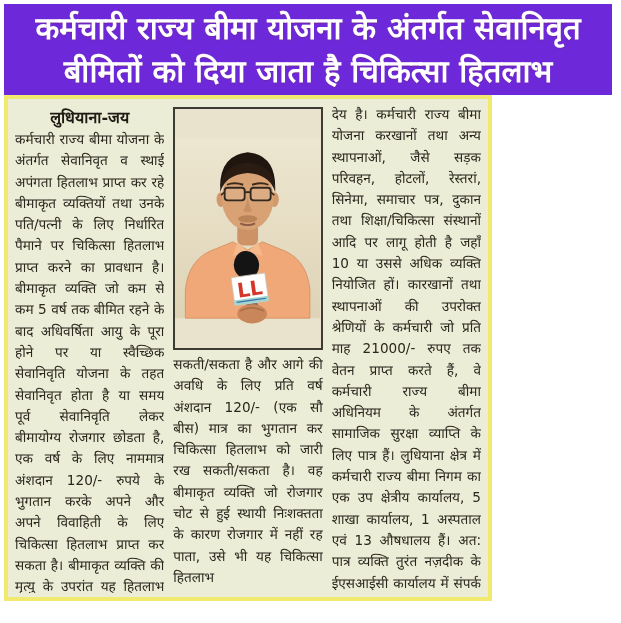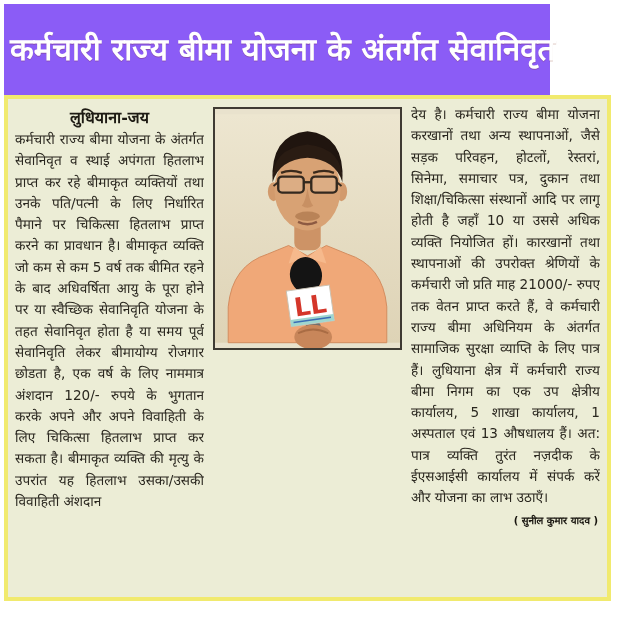--- a/index.html
+++ b/index.html
@@ -9,37 +9,37 @@
     width:621px; height:623px;
     overflow:hidden;
   }
   .page {
     position:relative;
     width:621px; height:623px;
     background:#ffffff;
   }
   .headline-band {
     position:absolute; left:4px; top:4px;
-    width:546px; height:91px;
-    background:#8b5cf6;
+    width:608px; height:91px;
+    background:#6d28d9;
     color:#ffffff;
     text-align:center;
     display:flex; flex-direction:column; justify-content:center;
     padding:2px 6px;
   }
   .headline-band .hl {
     font-weight:bold;
     font-size:31px;
     line-height:43px;
     white-space:nowrap;
     text-shadow:0 1px 0 rgba(120,30,0,0.25);
   }
   .content {
     position:absolute; left:4px; top:95px;
-    width:607px; height:506px;
+    width:488px; height:506px;
     background:#ecedd6;
     border:4px solid #f1ea6e;
     display:flex;
     gap:9px;
     padding:5px 7px 4px 7px;
     overflow:hidden;
   }
   .col {
     flex:1 1 0;
     font-size:13.6px;
@@ -74,20 +74,21 @@
     padding-right:2px;
   }
 </style>
 </head>
 <body>
 
 <div class="page">
 
   <div class="headline-band">
     <div class="hl">कर्मचारी राज्य बीमा योजना के अंतर्गत सेवानिवृत</div>
+    <div class="hl">बीमितों को दिया जाता है चिकित्सा हितलाभ</div>
   </div>
 
   <div class="content">
 
     <div class="col">
       <div class="col-heading">लुधियाना-जय</div>
       <span>कर्मचारी राज्य बीमा योजना के अंतर्गत सेवानिवृत व स्थाई अपंगता हितलाभ प्राप्त कर रहे बीमाकृत व्यक्तियों तथा उनके पति/पत्नी के लिए निर्धारित पैमाने पर चिकित्सा हितलाभ प्राप्त करने का प्रावधान है। बीमाकृत व्यक्ति जो कम से कम 5 वर्ष तक बीमित रहने के बाद अधिवर्षिता आयु के पूरा होने पर या स्वैच्छिक सेवानिवृति योजना के तहत सेवानिवृत होता है या समय पूर्व सेवानिवृति लेकर बीमायोग्य रोजगार छोडता है, एक वर्ष के लिए नाममात्र अंशदान 120/- रुपये के भुगतान करके अपने और अपने विवाहिती के लिए चिकित्सा हितलाभ प्राप्त कर सकता है। बीमाकृत व्यक्ति की मृत्यु के उपरांत यह हितलाभ उसका/उसकी विवाहिती अंशदान</span>
     </div>
 
     <div class="col">
@@ -137,20 +138,21 @@
             <rect x="-23" y="-12" width="46" height="38" fill="#ffffff" stroke="#c8c2b4" stroke-width="1"></rect>
             <text x="0" y="16" text-anchor="middle" font-family="DejaVu Sans, sans-serif" font-size="27" font-weight="bold" fill="#d4362a">LL</text>
             <rect x="-23" y="19" width="46" height="7" fill="#9fd6cf"></rect>
             <path d="M-20 22 L20 22" stroke="#3a6db5" stroke-width="1.5"></path>
           </g>
 
           <ellipse cx="104" cy="236" rx="20" ry="13" fill="#c8865a"></ellipse>
           <path d="M88 232 Q104 224 120 232" stroke="#a96c44" stroke-width="2" fill="none"></path>
         </svg>
       </div>
+      <span>सकती/सकता है और आगे की अवधि के लिए प्रति वर्ष अंशदान 120/- (एक सौ बीस) मात्र का भुगतान कर चिकित्सा हितलाभ को जारी रख सकती/सकता है। वह बीमाकृत व्यक्ति जो रोजगार चोट से हुई स्थायी निःशक्तता के कारण रोजगार में नहीं रह पाता, उसे भी यह चिकित्सा हितलाभ</span>
     </div>
 
     <div class="col">
       <span>देय है।  कर्मचारी राज्य बीमा योजना करखानों तथा अन्य स्थापनाओं, जैसे सड़क परिवहन, होटलों, रेस्तरां, सिनेमा, समाचार पत्र, दुकान तथा शिक्षा/चिकित्सा संस्थानों आदि पर लागू होती है जहाँ 10 या उससे अधिक व्यक्ति नियोजित हों। कारखानों तथा स्थापनाओं की उपरोक्त श्रेणियों के कर्मचारी जो प्रति माह 21000/- रुपए तक वेतन प्राप्त करते हैं, वे कर्मचारी राज्य बीमा अधिनियम के अंतर्गत सामाजिक सुरक्षा व्याप्ति के लिए पात्र हैं। लुधियाना क्षेत्र में कर्मचारी राज्य बीमा निगम का एक उप क्षेत्रीय कार्यालय, 5 शाखा कार्यालय, 1 अस्पताल एवं 13 औषधालय हैं। अत: पात्र व्यक्ति तुरंत नज़दीक के ईएसआईसी कार्यालय में संपर्क करें और योजना का लाभ उठाएँ।</span>
       <div class="signature">( सुनील कुमार यादव )</div>
     </div>
 
   </div>
 </div>
 

